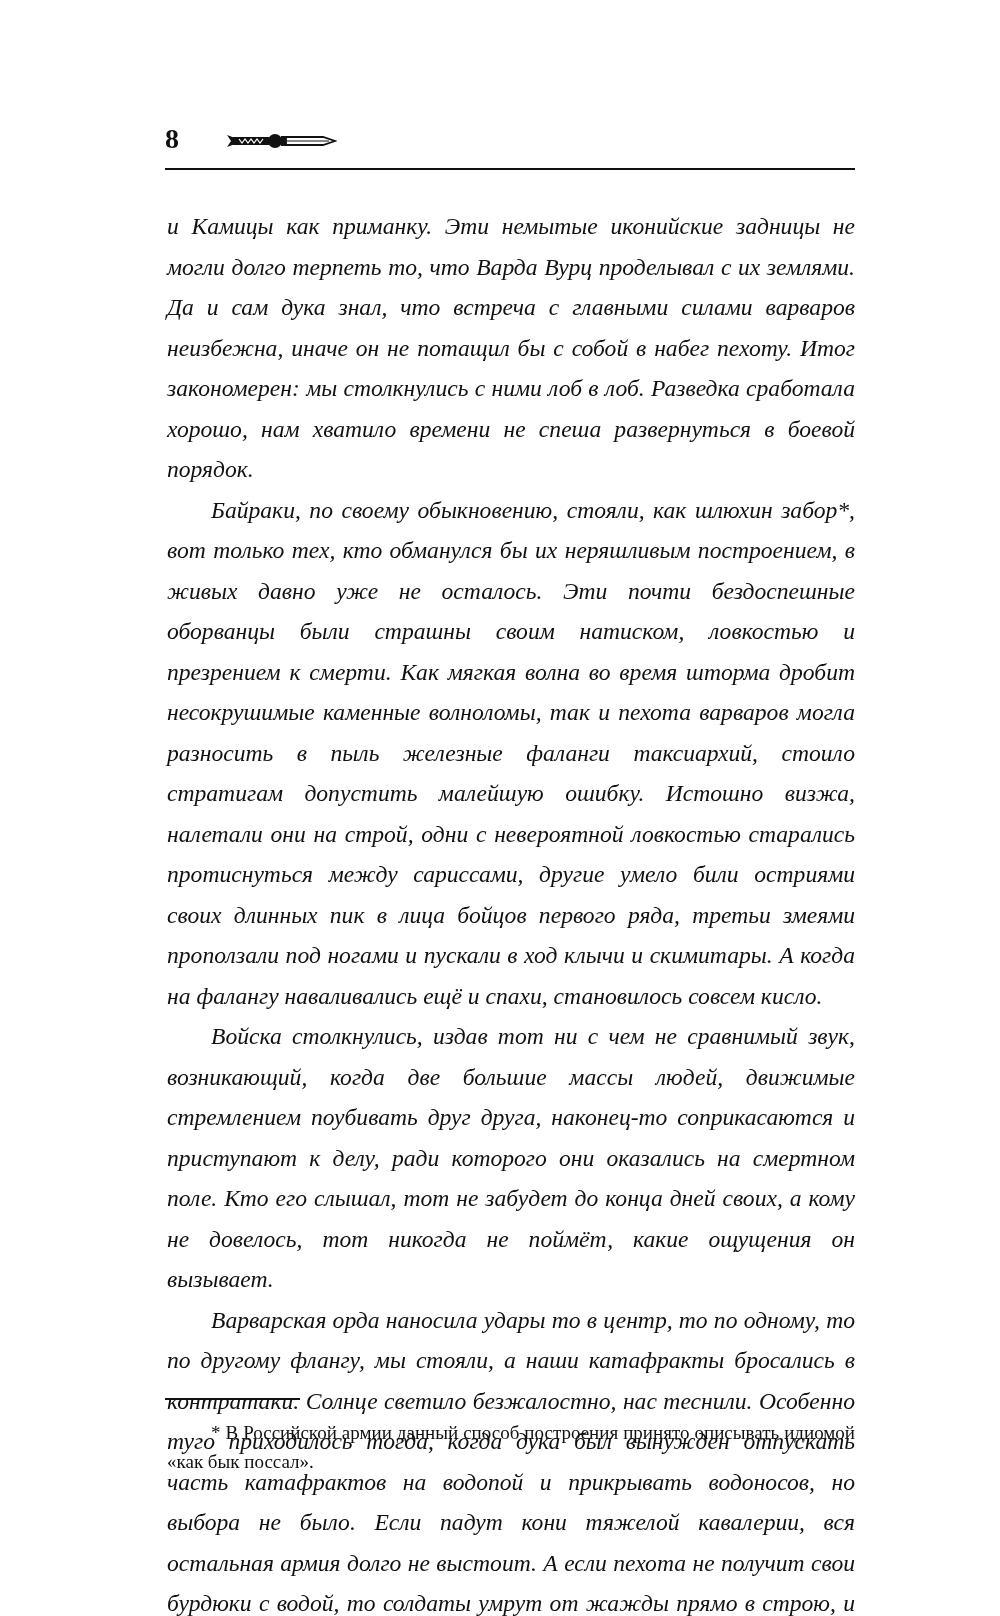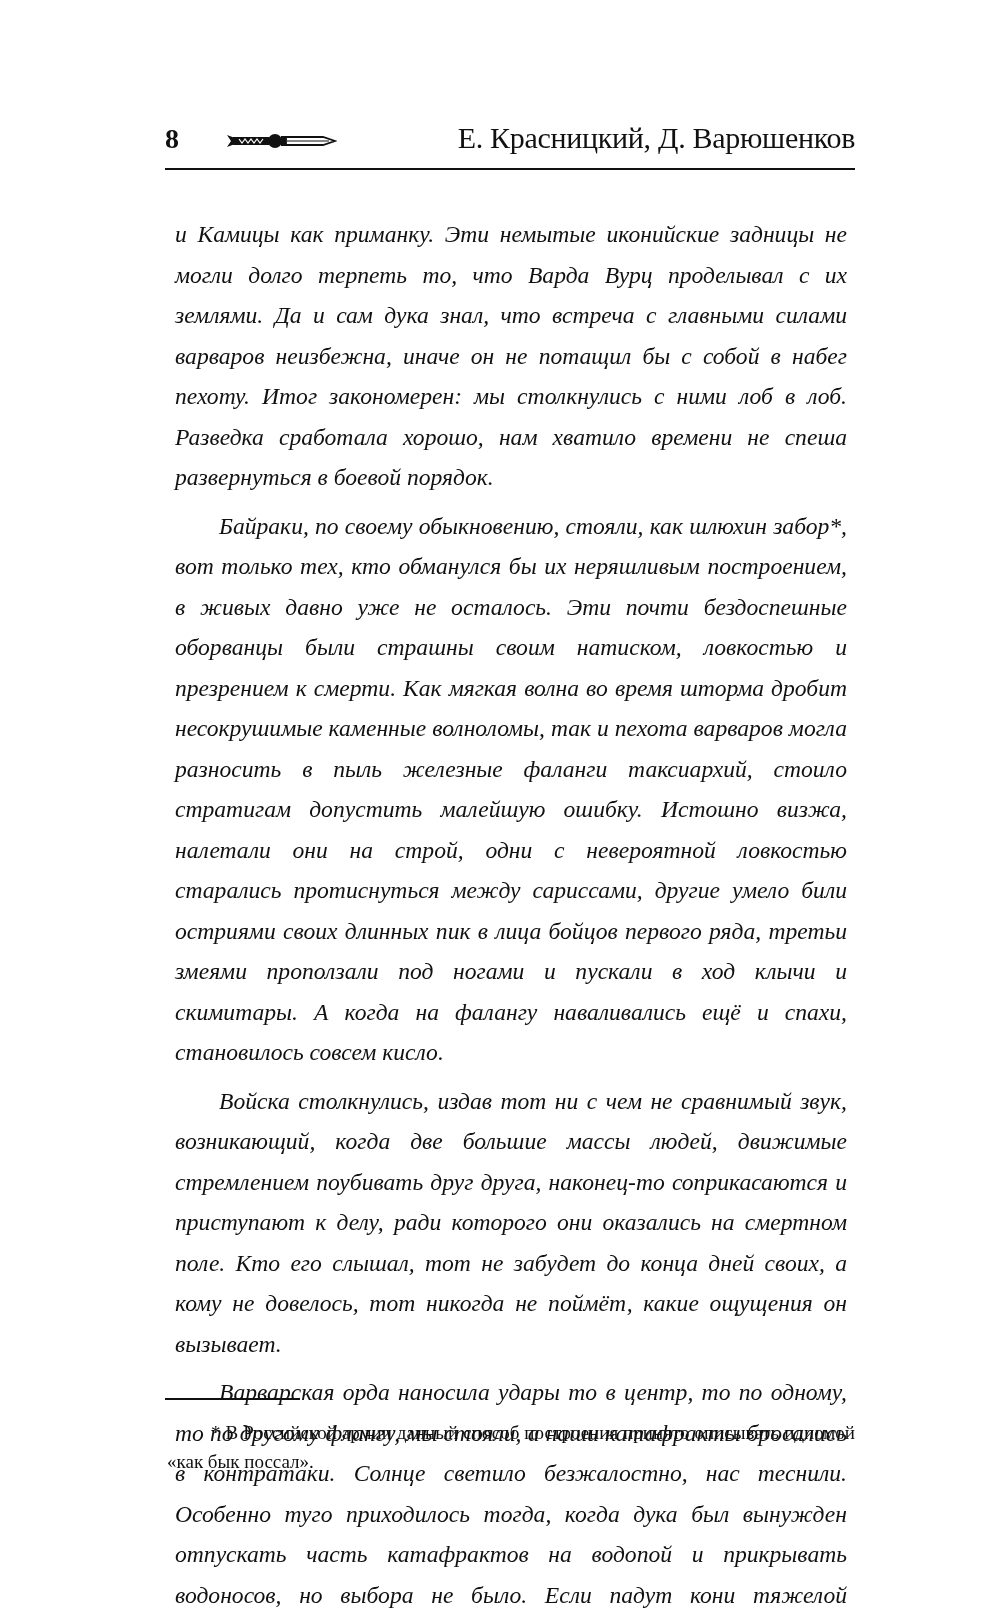--- a/index.html
+++ b/index.html
@@ -3,21 +3,21 @@
 <meta charset="utf-8">
 <style>
   html, body { margin: 0; padding: 0; background: #ffffff; }
   body { width: 1000px; height: 1616px; position: relative; overflow: hidden; color: #111; }
   .header { position: absolute; left: 165px; top: 118px; width: 690px; height: 46px; }
   .page-number { position: absolute; left: 0; top: 4px; font-family: "Liberation Serif", serif; font-weight: bold; font-size: 28px; line-height: 34px; }
   .ornament { position: absolute; left: 60px; top: 12px; width: 112px; height: 22px; }
   .running-head { position: absolute; right: 0; top: 2px; font-family: "Liberation Serif", serif; font-size: 30px; line-height: 36px; letter-spacing: -0.3px; }
   .header-rule { position: absolute; left: 165px; top: 168px; width: 690px; height: 2px; background: #111; }
   .body-text { position: absolute; left: 167px; top: 206px; width: 688px; font-family: "Liberation Serif", serif; font-style: italic; font-size: 23.6px; line-height: 40.5px; text-align: justify; }
-  .body-text p { margin: 8px; text-indent: 0; }
+  .body-text p { margin: 0; text-indent: 0; }
   .body-text p.indent { text-indent: 44px; }
   .footnote-rule { position: absolute; left: 165px; top: 1398px; width: 135px; height: 2px; background: #111; }
   .footnote { position: absolute; left: 167px; top: 1418px; width: 688px; font-family: "Liberation Serif", serif; font-size: 19px; line-height: 29px; text-align: justify; }
   .footnote p { margin: 0; text-indent: 44px; }
 </style>
 </head>
 <body>
 
 <div class="header">
   <span class="page-number">8</span>
@@ -25,21 +25,20 @@
     <svg width="112" height="22" viewBox="0 0 112 22">
       <path d="M2 5 L10 8 L8 11 L10 14 L2 17 L6 11 Z" fill="#111"></path>
       <rect x="8" y="7" width="36" height="8" fill="#111"></rect>
       <path d="M14 9 L17 13 L20 9 L23 13 L26 9 L29 13 L32 9 L35 13 L38 9" stroke="#fff" stroke-width="1.2" fill="none"></path>
       <ellipse cx="50" cy="11" rx="7" ry="7" fill="#111"></ellipse>
       <rect x="56" y="6" width="5" height="10" fill="#111"></rect>
       <path d="M61 7 L98 7 L110 11 L98 15 L61 15 Z" fill="none" stroke="#111" stroke-width="1.8"></path>
       <line x1="62" y1="11" x2="104" y2="11" stroke="#111" stroke-width="1.2"></line>
     </svg>
   </span>
-  <span class="running-head">Е. Красницкий, Д. Варюшенков</span>
 </div>
 <div class="header-rule"></div>
 
 <div class="body-text">
   <p>и Камицы как приманку. Эти немытые иконийские задницы не могли долго терпеть то, что Варда Вурц проделывал с их землями. Да и сам дука знал, что встреча с главными силами варваров неизбежна, иначе он не потащил бы с собой в набег пехоту. Итог закономерен: мы столкнулись с ними лоб в лоб. Разведка сработала хорошо, нам хватило времени не спеша развернуться в боевой порядок.</p>
   <p class="indent">Байраки, по своему обыкновению, стояли, как шлюхин забор*, вот только тех, кто обманулся бы их неряшливым построением, в живых давно уже не осталось. Эти почти бездоспешные оборванцы были страшны своим натиском, ловкостью и презрением к смерти. Как мягкая волна во время шторма дробит несокрушимые каменные волноломы, так и пехота варваров могла разносить в пыль железные фаланги таксиархий, стоило стратигам допустить малейшую ошибку. Истошно визжа, налетали они на строй, одни с невероятной ловкостью старались протиснуться между сариссами, другие умело били остриями своих длинных пик в лица бойцов первого ряда, третьи змеями проползали под ногами и пускали в ход клычи и скимитары. А когда на фалангу наваливались ещё и спахи, становилось совсем кисло.</p>
   <p class="indent">Войска столкнулись, издав тот ни с чем не сравнимый звук, возникающий, когда две большие массы людей, движимые стремлением поубивать друг друга, наконец-то соприкасаются и приступают к делу, ради которого они оказались на смертном поле. Кто его слышал, тот не забудет до конца дней своих, а кому не довелось, тот никогда не поймёт, какие ощущения он вызывает.</p>
   <p class="indent">Варварская орда наносила удары то в центр, то по одному, то по другому флангу, мы стояли, а наши катафракты бросались в контратаки. Солнце светило безжалостно, нас теснили. Особенно туго приходилось тогда, когда дука был вынужден отпускать часть катафрактов на водопой и прикрывать водоносов, но выбора не было. Если падут кони тяжелой кавалерии, вся остальная армия долго не выстоит. А если пехота не получит свои бурдюки с водой, то солдаты умрут от жажды прямо в строю, и козлотрахам не придётся даже ничего делать. Мы и так уже не могли ни потеть, ни мочиться. Нечем!</p>
 </div>
 

